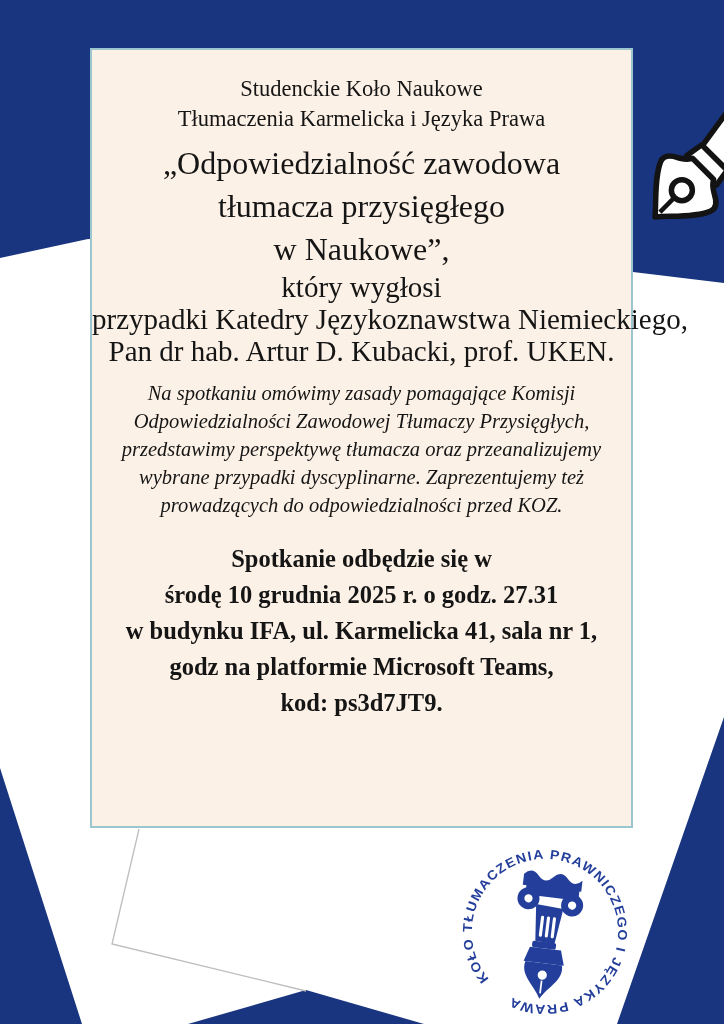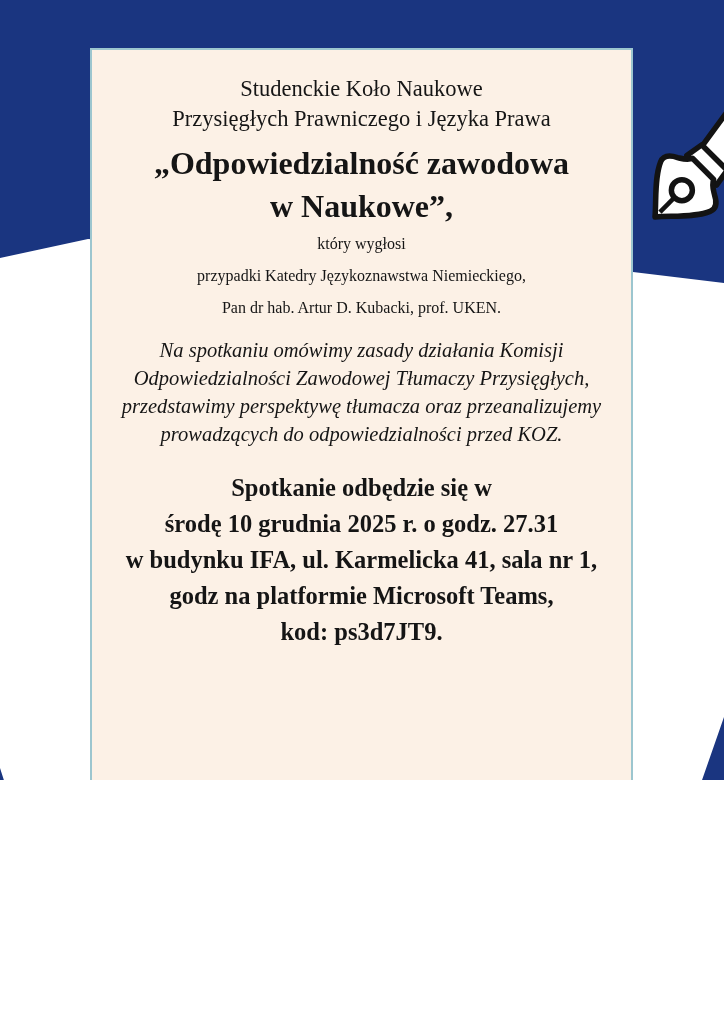--- a/index.html
+++ b/index.html
@@ -1,35 +1,35 @@
 <!DOCTYPE html>
 <html><head>
 <meta charset="utf-8">
 <style>
   html,body { margin:0; padding:0; }
   .poster {
-    position:relative; width:724px; height:780px; overflow:hidden;
+    position:relative; width:724px; height:1024px; overflow:hidden;
     background:#1a3580;
     font-family:"Liberation Serif", serif; color:#151515;
   }
   .bg-svg, .pen-svg, .logo-svg { position:absolute; }
   .bg-svg { left:0; top:0; }
   .pen-svg { left:598px; top:18px; }
   .logo-svg { left:455px; top:842px; }
 
   .panel {
     position:absolute; left:90px; top:48px; width:543px; height:780px;
     box-sizing:border-box;
     background:#fcf1e6;
     border:2px solid #9cc6cf;
     text-align:center;
   }
   .header  { margin-top:24px; font-size:22.5px; line-height:30px; }
-  .title   { margin-top:8px;  font-size:32px;   line-height:43px; font-weight:700; }
-  .speaker { margin-top:0;    font-size:16px;   line-height:32px; }
+  .title   { margin-top:8px;  font-size:32px;   line-height:43px; font-weight:400; }
+  .speaker { margin-top:0;    font-size:29px;   line-height:32px; }
   .abstract{ margin-top:12px; font-size:20.5px; line-height:28px; font-style:italic; padding:0 18px; }
   .details { margin-top:22px; font-size:24.5px; line-height:36px; font-weight:700; }
   .line { white-space:nowrap; }
 </style>
 </head>
 <body>
 
 <div class="poster">
 
   <svg class="bg-svg" width="724" height="1024" viewBox="0 0 724 1024">
@@ -44,35 +44,37 @@
       <path d="M -21 -66 L 21 -66 L 18 -84 L -18 -84 Z"></path>
       <path d="M 0 0 C -11 -13 -28 -27 -35 -43 C -38 -50 -32 -55 -26 -58 C -21 -61 -17 -63 -15 -68 L 15 -68 C 17 -63 21 -61 26 -58 C 32 -55 38 -50 35 -43 C 28 -27 11 -13 0 0 Z"></path>
       <circle cx="0" cy="-38" r="10.5"></circle>
       <line x1="0" y1="-27" x2="0" y2="-7" stroke-width="4.5"></line>
     </g>
   </svg>
 
   <div class="panel">
     <div class="header">
       <div class="line">Studenckie Koło Naukowe</div>
-      <div class="line">Przysięgłych Prawniczego i Języka Prawa</div>
+      <div class="line">Tłumaczenia Karmelicka i Języka Prawa</div>
     </div>
     <div class="title">
       <div class="line">„Odpowiedzialność zawodowa</div>
+      <div class="line">tłumacza przysięgłego</div>
       <div class="line">w Naukowe”,</div>
     </div>
     <div class="speaker">
       <div class="line">który wygłosi</div>
       <div class="line">przypadki Katedry Językoznawstwa Niemieckiego,</div>
       <div class="line">Pan dr hab. Artur D. Kubacki, prof. UKEN.</div>
     </div>
     <div class="abstract">
-      <div class="line">Na spotkaniu omówimy zasady działania Komisji</div>
+      <div class="line">Na spotkaniu omówimy zasady pomagające Komisji</div>
       <div class="line">Odpowiedzialności Zawodowej Tłumaczy Przysięgłych,</div>
       <div class="line">przedstawimy perspektywę tłumacza oraz przeanalizujemy</div>
+      <div class="line">wybrane przypadki dyscyplinarne. Zaprezentujemy też</div>
       <div class="line">prowadzących do odpowiedzialności przed KOZ.</div>
     </div>
     <div class="details">
       <div class="line">Spotkanie odbędzie się w</div>
       <div class="line">środę 10 grudnia 2025 r. o godz. 27.31</div>
       <div class="line">w budynku IFA, ul. Karmelicka 41, sala nr 1,</div>
       <div class="line">godz na platformie Microsoft Teams,</div>
       <div class="line">kod: ps3d7JT9.</div>
     </div>
   </div>

